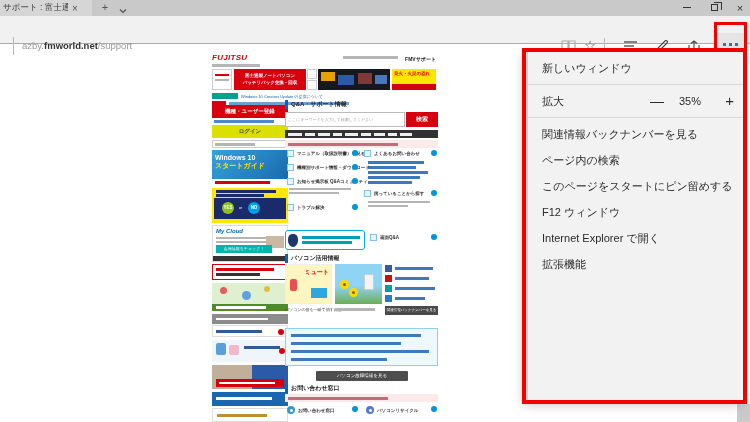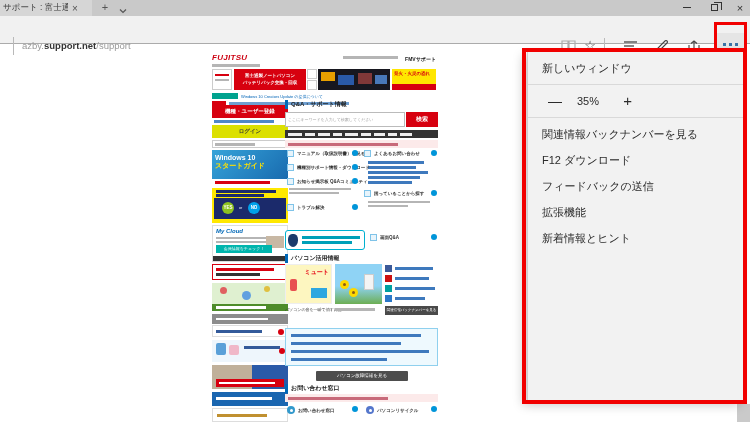--- a/index.html
+++ b/index.html
@@ -121,21 +121,21 @@
   <div class="a winbtn" id="btn-restore">
       <span id="restore-glyph"></span>
     </div>
   <div class="a winbtn" id="btn-close">
       <span id="close-glyph">×</span>
     </div>
 </div>
 
 <div class="a" id="toolbar">
   <div class="a" id="url-sep"></div>
-  <div class="a" id="url-text"><span>azby.</span><b>support.net</b><span>/support</span></div>
+  <div class="a" id="url-text"><span>azby.</span><b>fmworld.net</b><span>/support</span></div>
 
   <div class="a tool-ic" id="ic-book">
     <svg width="15" height="12" viewBox="0 0 15 12">
         <path d="M1 1 H7 V11 H1 Z M8 1 H14 V11 H8 Z" fill="none" stroke="#adadad" stroke-width="1.2"></path>
       </svg>
   </div>
   <div class="a tool-ic" id="ic-star">☆</div>
   <div class="a" id="tool-sep"></div>
   <div class="a tool-ic" id="ic-hub">
     <svg width="15" height="12" viewBox="0 0 15 12">
@@ -370,28 +370,30 @@
   <div class="circ" style="left:142px;top:354px;"></div>
   <div class="gear" style="left:156px;top:354px;background:#5577cc;"></div>
   <div class="item-t" style="left:167px;top:356px;">パソコンリサイクル</div>
   <div class="circ" style="left:221px;top:354px;"></div>
 </div>
 
 <div class="a" id="menu">
   <div class="mi">新しいウィンドウ</div>
   <div class="msep"></div>
   <div class="mi" id="zoom-row">
+    <span id="zoom-label">拡大</span>
     <span id="zoom-out">—</span>
     <span id="zoom-val">35%</span>
     <span id="zoom-in">+</span>
   </div>
   <div class="msep"></div>
   <div class="mi">関連情報バックナンバーを見る</div>
-  <div class="mi">F12 ダウンロード</div>
-  <div class="mi">フィードバックの送信</div>
+  <div class="mi">ページ内の検索</div>
+  <div class="mi">このページをスタートにピン留めする</div>
+  <div class="mi">F12 ウィンドウ</div>
+  <div class="mi">Internet Explorer で開く</div>
   <div class="mi">拡張機能</div>
-  <div class="mi">新着情報とヒント</div>
 </div>
 
 <div class="a" id="scroll-stub"></div>
 
 <div class="a" id="red-more"></div>
 <div class="a" id="red-menu"></div>
 
 </body></html>

